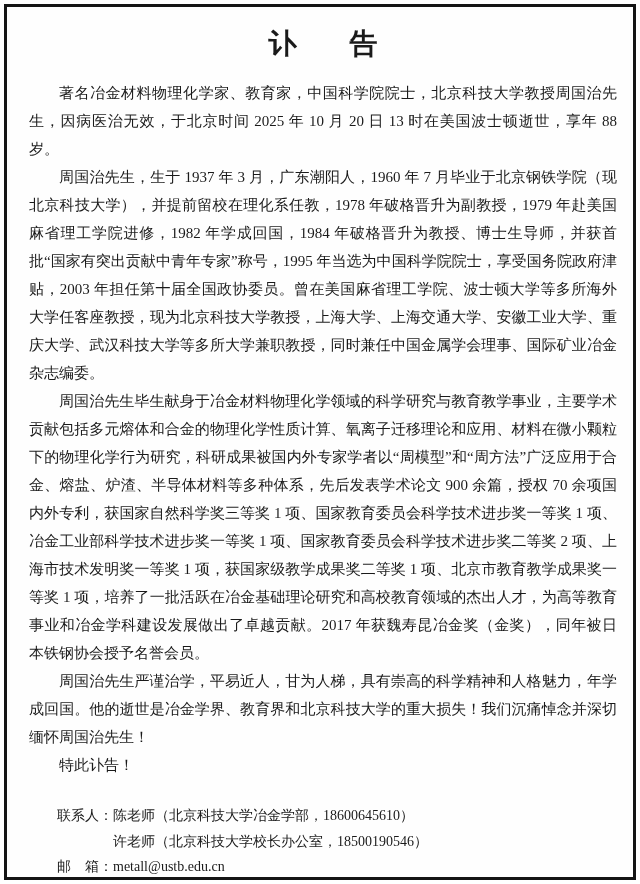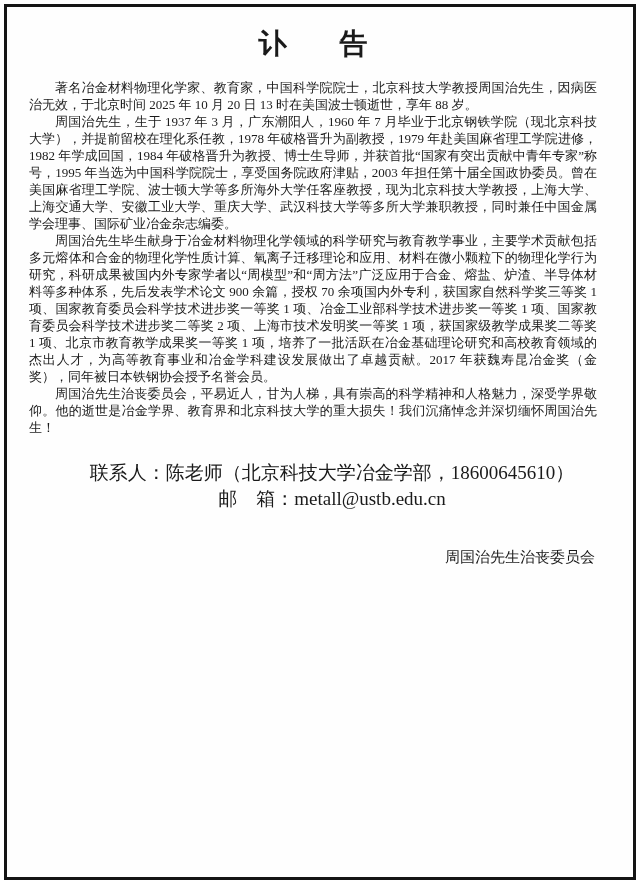--- a/index.html
+++ b/index.html
@@ -12,46 +12,45 @@
     position: relative;
     font-family: "Liberation Serif", "DejaVu Serif", serif;
     color: #1a1a1a;
   }
   .page {
     position: absolute;
     left: 4px; top: 4px;
     width: 632px; height: 876px;
     border: 3px solid #141414;
     background: #fefefe;
-    padding: 12px 36px 0 22px;
+    padding: 12px 16px 0 22px;
     overflow: hidden;
   }
   .notice-title {
     font-family: "Liberation Sans", "DejaVu Sans", sans-serif;
     font-weight: 700;
     font-size: 28px;
     text-align: center;
     letter-spacing: 1.9em;
     text-indent: 1.9em; 
     margin-top: 6px;
     margin-bottom: 16px;
     white-space: nowrap;
   }
   .body-text p {
-    font-size: 13px;
-    line-height: 17px;
+    font-size: 15px;
+    line-height: 28px;
     text-align: justify;
     text-indent: 2em;
     word-break: break-all;
   }
   .contact-block {
     margin-top: 24px;
-    font-size: 19px;
+    font-size: 14px;
     line-height: 25.5px;
-    text-align: center;
   }
   .contact-row { padding-left: 2em; }
   .contact-row .contact-label {
     display: inline-block;
     min-width: 4em;
   }
   .contact-row.contact-cont { padding-left: 6em; }
   .signature-block {
     margin-top: 34px;
     font-size: 15px;
@@ -64,26 +63,30 @@
 <body>
 
 <div class="page">
 
   <h1 class="notice-title">讣告</h1>
 
   <div class="body-text">
     <p>著名冶金材料物理化学家、教育家，中国科学院院士，北京科技大学教授周国治先生，因病医治无效，于北京时间 2025 年 10 月 20 日 13 时在美国波士顿逝世，享年 88 岁。</p>
     <p>周国治先生，生于 1937 年 3 月，广东潮阳人，1960 年 7 月毕业于北京钢铁学院（现北京科技大学），并提前留校在理化系任教，1978 年破格晋升为副教授，1979 年赴美国麻省理工学院进修，1982 年学成回国，1984 年破格晋升为教授、博士生导师，并获首批“国家有突出贡献中青年专家”称号，1995 年当选为中国科学院院士，享受国务院政府津贴，2003 年担任第十届全国政协委员。曾在美国麻省理工学院、波士顿大学等多所海外大学任客座教授，现为北京科技大学教授，上海大学、上海交通大学、安徽工业大学、重庆大学、武汉科技大学等多所大学兼职教授，同时兼任中国金属学会理事、国际矿业冶金杂志编委。</p>
     <p>周国治先生毕生献身于冶金材料物理化学领域的科学研究与教育教学事业，主要学术贡献包括多元熔体和合金的物理化学性质计算、氧离子迁移理论和应用、材料在微小颗粒下的物理化学行为研究，科研成果被国内外专家学者以“周模型”和“周方法”广泛应用于合金、熔盐、炉渣、半导体材料等多种体系，先后发表学术论文 900 余篇，授权 70 余项国内外专利，获国家自然科学奖三等奖 1 项、国家教育委员会科学技术进步奖一等奖 1 项、冶金工业部科学技术进步奖一等奖 1 项、国家教育委员会科学技术进步奖二等奖 2 项、上海市技术发明奖一等奖 1 项，获国家级教学成果奖二等奖 1 项、北京市教育教学成果奖一等奖 1 项，培养了一批活跃在冶金基础理论研究和高校教育领域的杰出人才，为高等教育事业和冶金学科建设发展做出了卓越贡献。2017 年获魏寿昆冶金奖（金奖），同年被日本铁钢协会授予名誉会员。</p>
-    <p>周国治先生治丧委员会，平易近人，甘为人梯，具有崇高的科学精神和人格魅力，深受学界敬仰。他的逝世是冶金学界、教育界和北京科技大学的重大损失！我们沉痛悼念并深切缅怀周国治先生！</p>
+    <p>周国治先生严谨治学，平易近人，甘为人梯，具有崇高的科学精神和人格魅力，年学成回国。他的逝世是冶金学界、教育界和北京科技大学的重大损失！我们沉痛悼念并深切缅怀周国治先生！</p>
+    <p>特此讣告！</p>
   </div>
 
   <div class="contact-block">
     <div class="contact-row">
       <span class="contact-label">联系人：</span><span>陈老师（北京科技大学冶金学部，18600645610）</span>
+    </div>
+    <div class="contact-row contact-cont">
+      <span>许老师（北京科技大学校长办公室，18500190546）</span>
     </div>
     <div class="contact-row">
       <span class="contact-label">邮　箱：</span><span>metall@ustb.edu.cn</span>
     </div>
   </div>
 
   <div class="signature-block">
     <div>周国治先生治丧委员会</div>
 
   </div>

